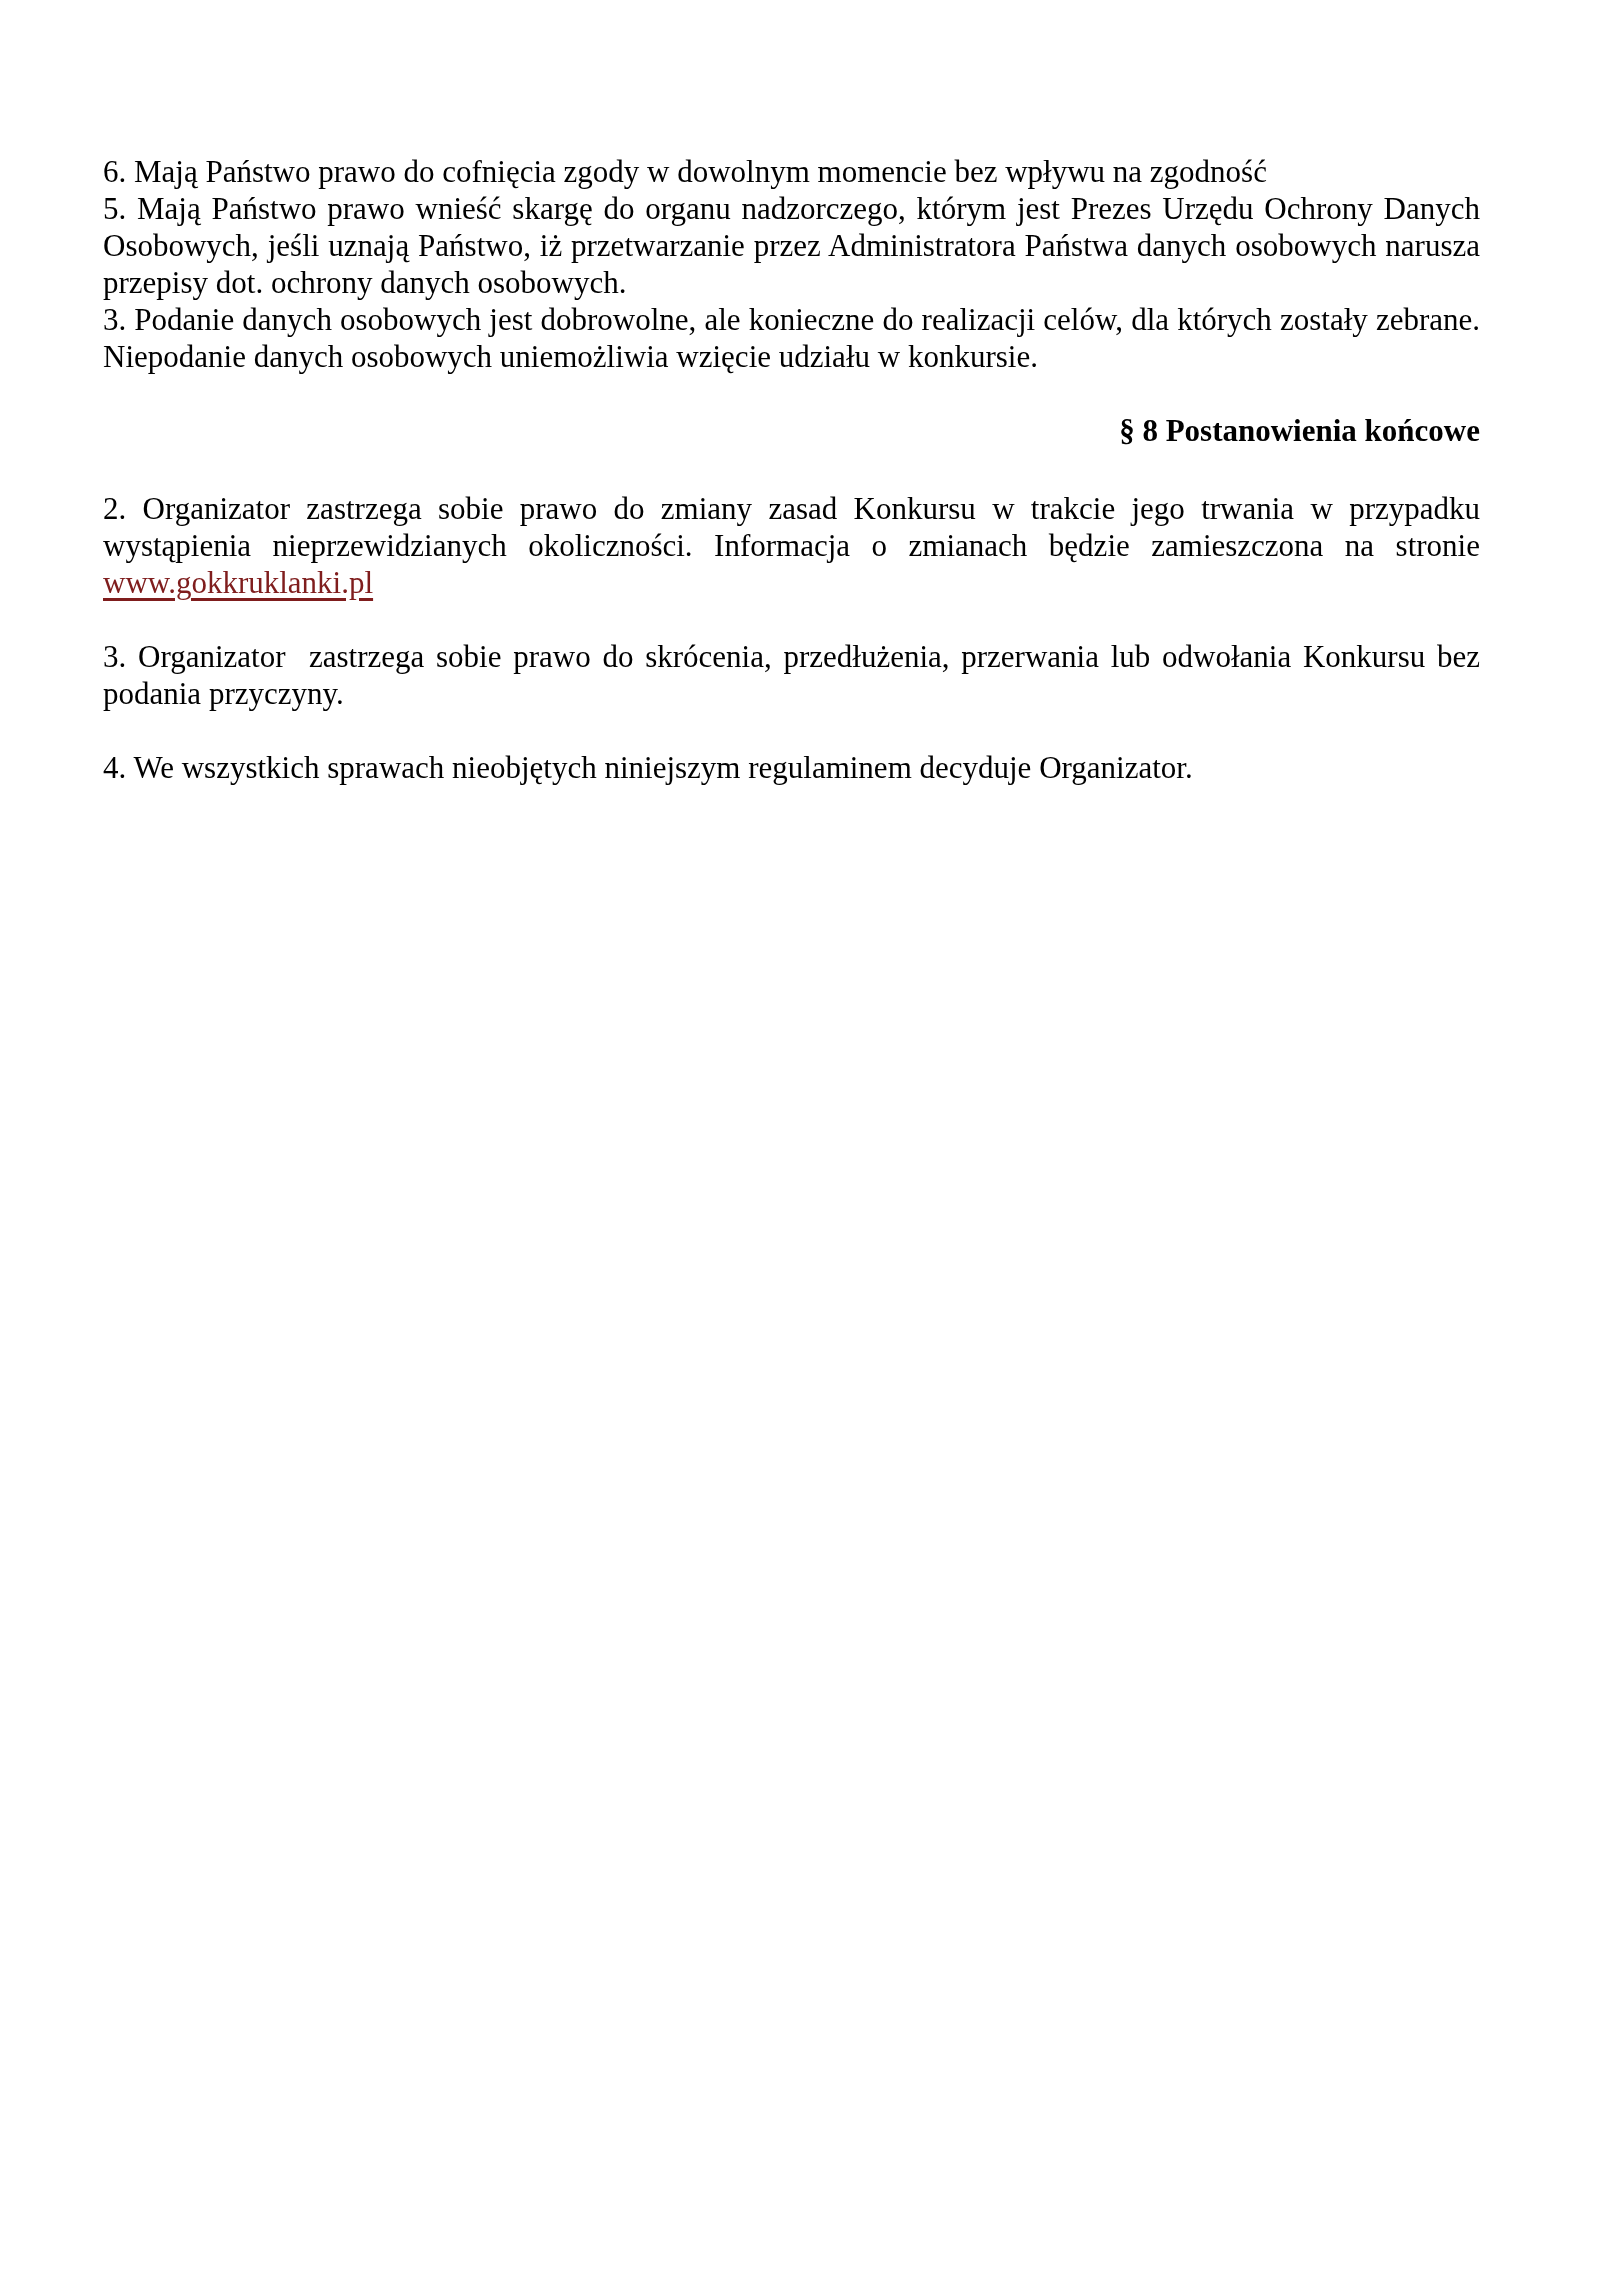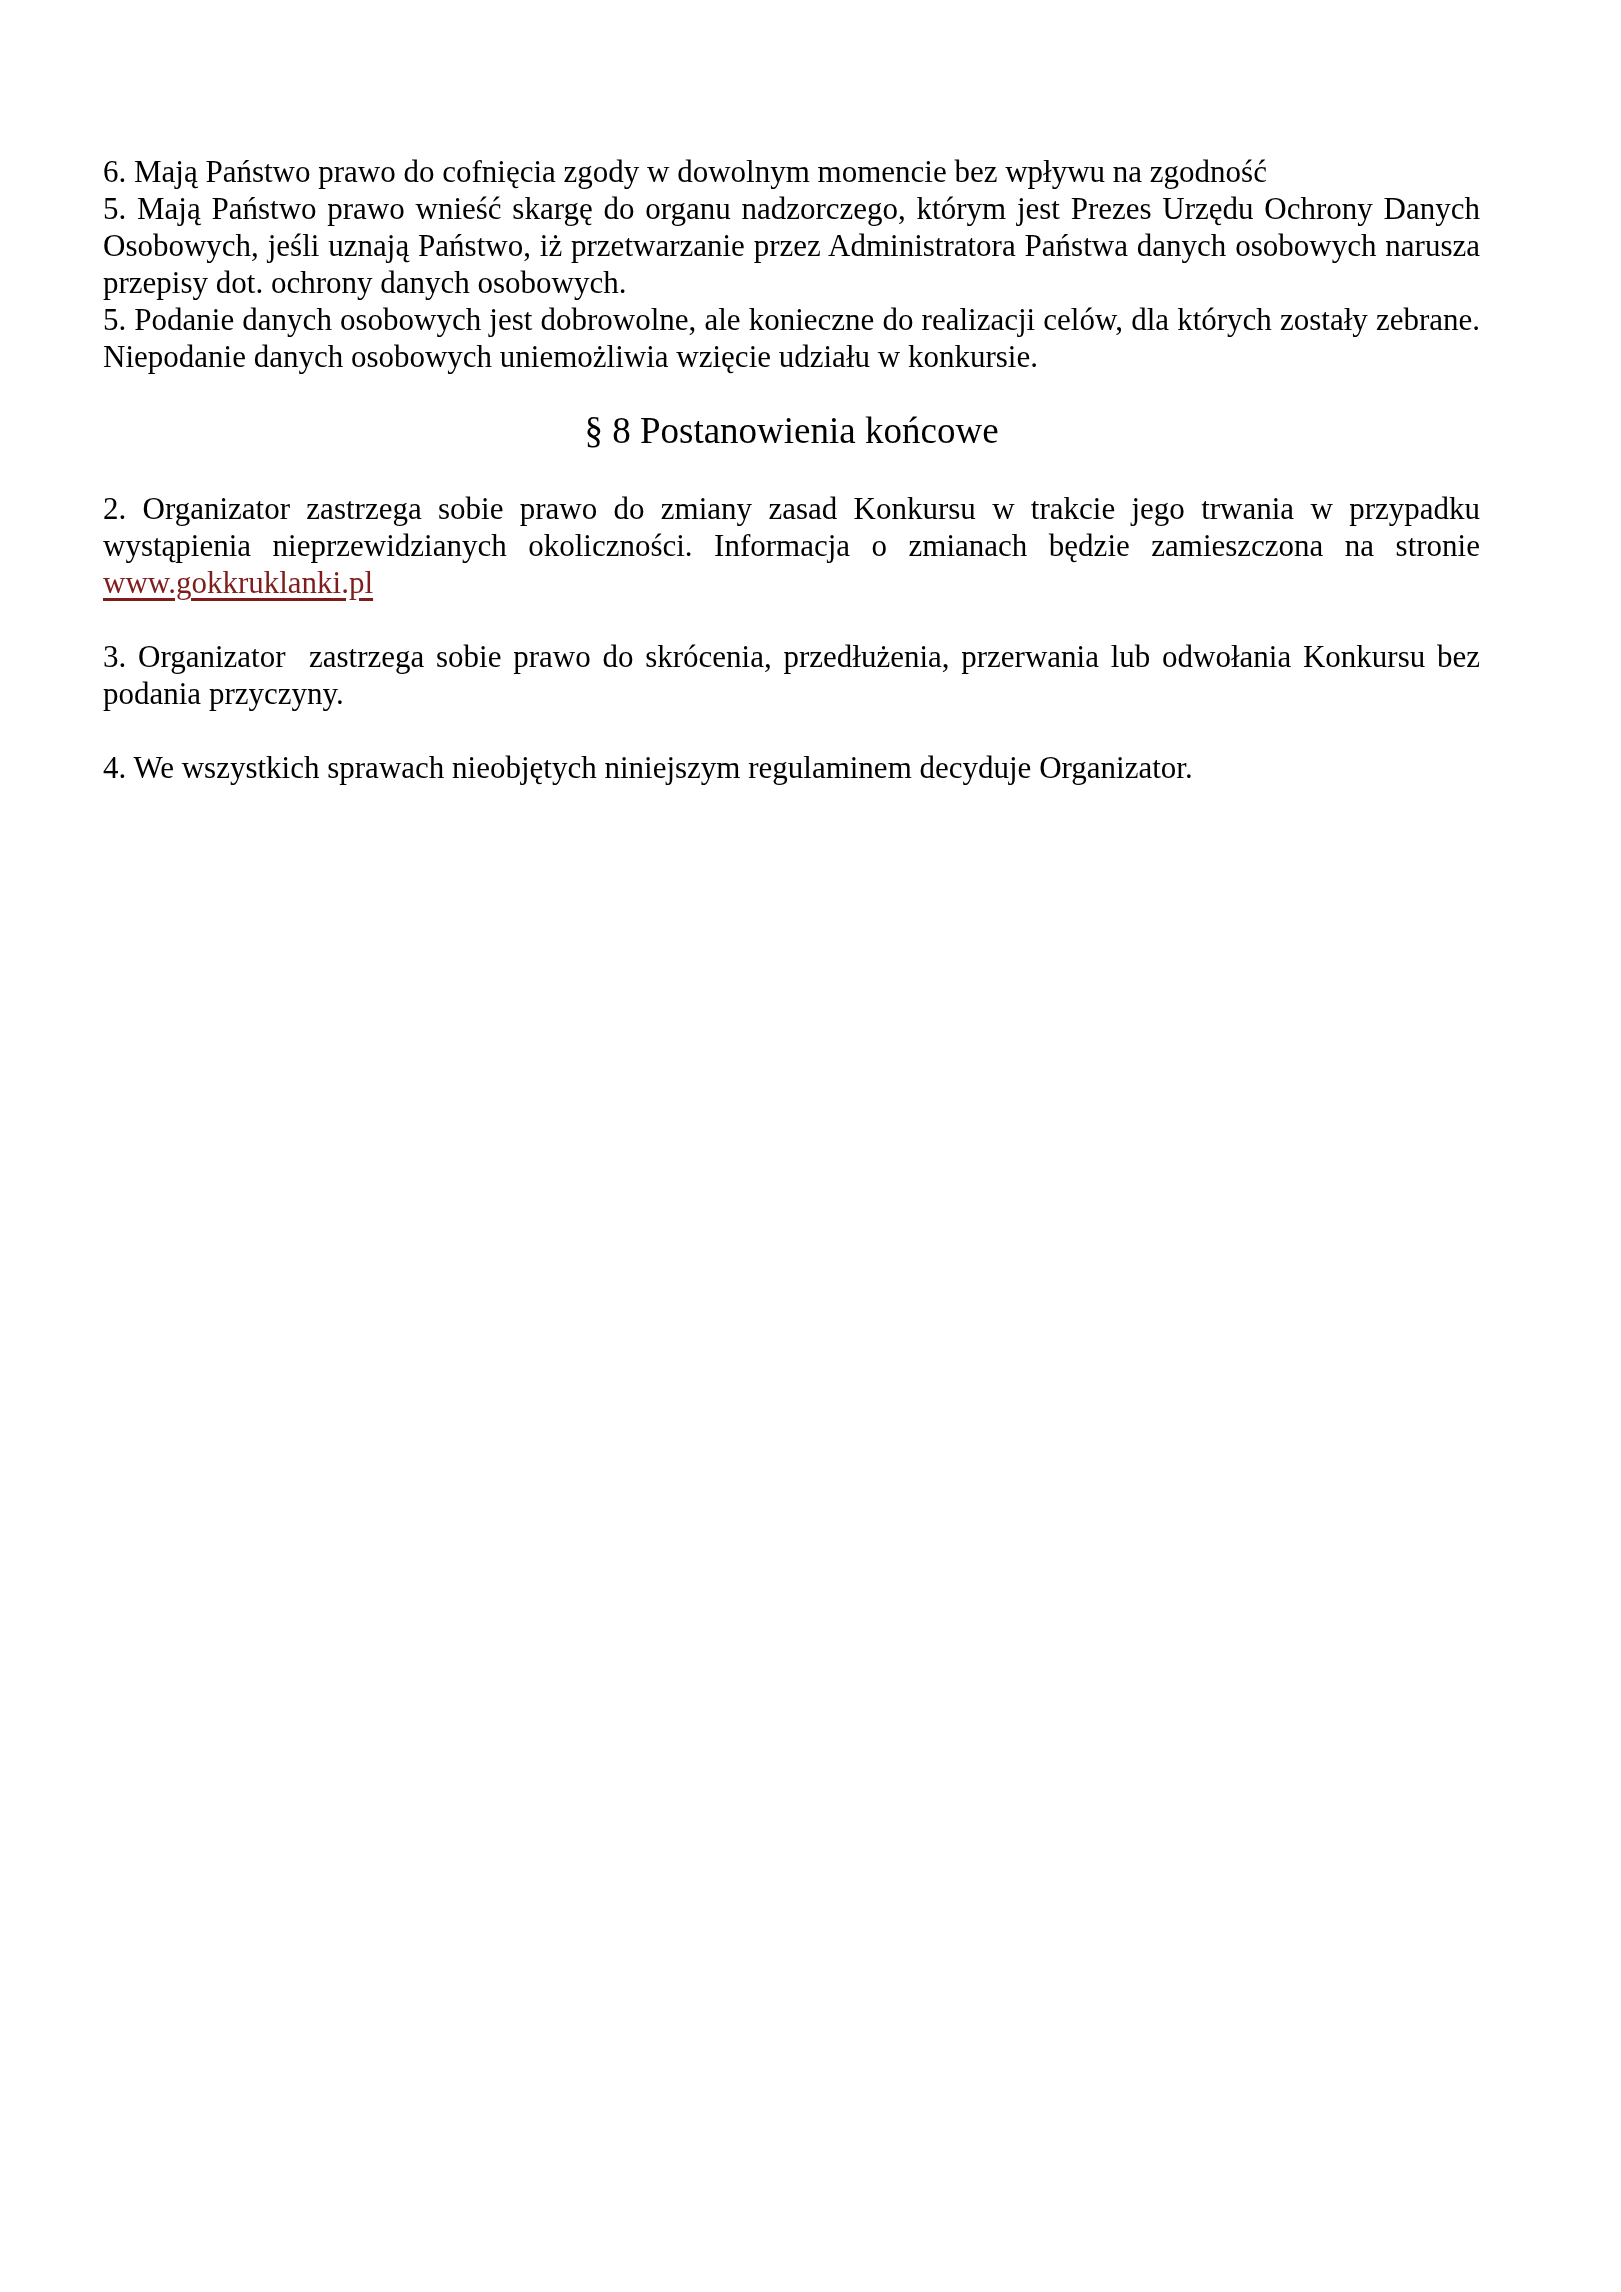--- a/index.html
+++ b/index.html
@@ -28,24 +28,24 @@
     margin: 0;
   }
   .intro p.justify,
   p.final.justify {
     text-align: justify;
   }
   .line {
     display: block;
   }
   h2.heading {
-    font-size: 37px;
+    font-size: 31px;
     line-height: 37px;
-    font-weight: normal;
-    text-align: center;
+    font-weight: bold;
+    text-align: right;
     margin: 37px 0 41px 0;
   }
   p.final {
     margin: 0 0 37px 0;
   }
   a.site-link {
     color: #7f1d1d;
     font-weight: normal;
     text-decoration: underline;
     text-decoration-thickness: 2.9px;
@@ -56,21 +56,21 @@
 <body>
 
 <div class="page">
   <div class="content">
 
     <div class="intro">
       <p>
         <span class="line">6. Mają Państwo prawo do cofnięcia zgody w dowolnym momencie bez wpływu na zgodność</span>
       </p>
       <p class="justify">5. Mają Państwo prawo wnieść skargę do organu nadzorczego, którym jest Prezes Urzędu Ochrony Danych Osobowych, jeśli uznają Państwo, iż przetwarzanie przez Administratora Państwa danych osobowych narusza przepisy dot. ochrony danych osobowych.</p>
-      <p class="justify">5. Podanie danych osobowych jest dobrowolne, ale konieczne do realizacji celów, dla których zostały zebrane. Niepodanie danych osobowych uniemożliwia wzięcie udziału w konkursie.</p>
+      <p class="justify">3. Podanie danych osobowych jest dobrowolne, ale konieczne do realizacji celów, dla których zostały zebrane. Niepodanie danych osobowych uniemożliwia wzięcie udziału w konkursie.</p>
     </div>
 
     <h2 class="heading">§ 8 Postanowienia końcowe</h2>
 
     <div class="final-section">
 
       <p class="final justify">
         <span>2. Organizator zastrzega sobie prawo do zmiany zasad Konkursu w trakcie jego trwania w przypadku wystąpienia nieprzewidzianych okoliczności. Informacja o zmianach będzie zamieszczona na stronie</span>
         <a class="site-link" href="#">www.gokkruklanki.pl</a>
       </p>

